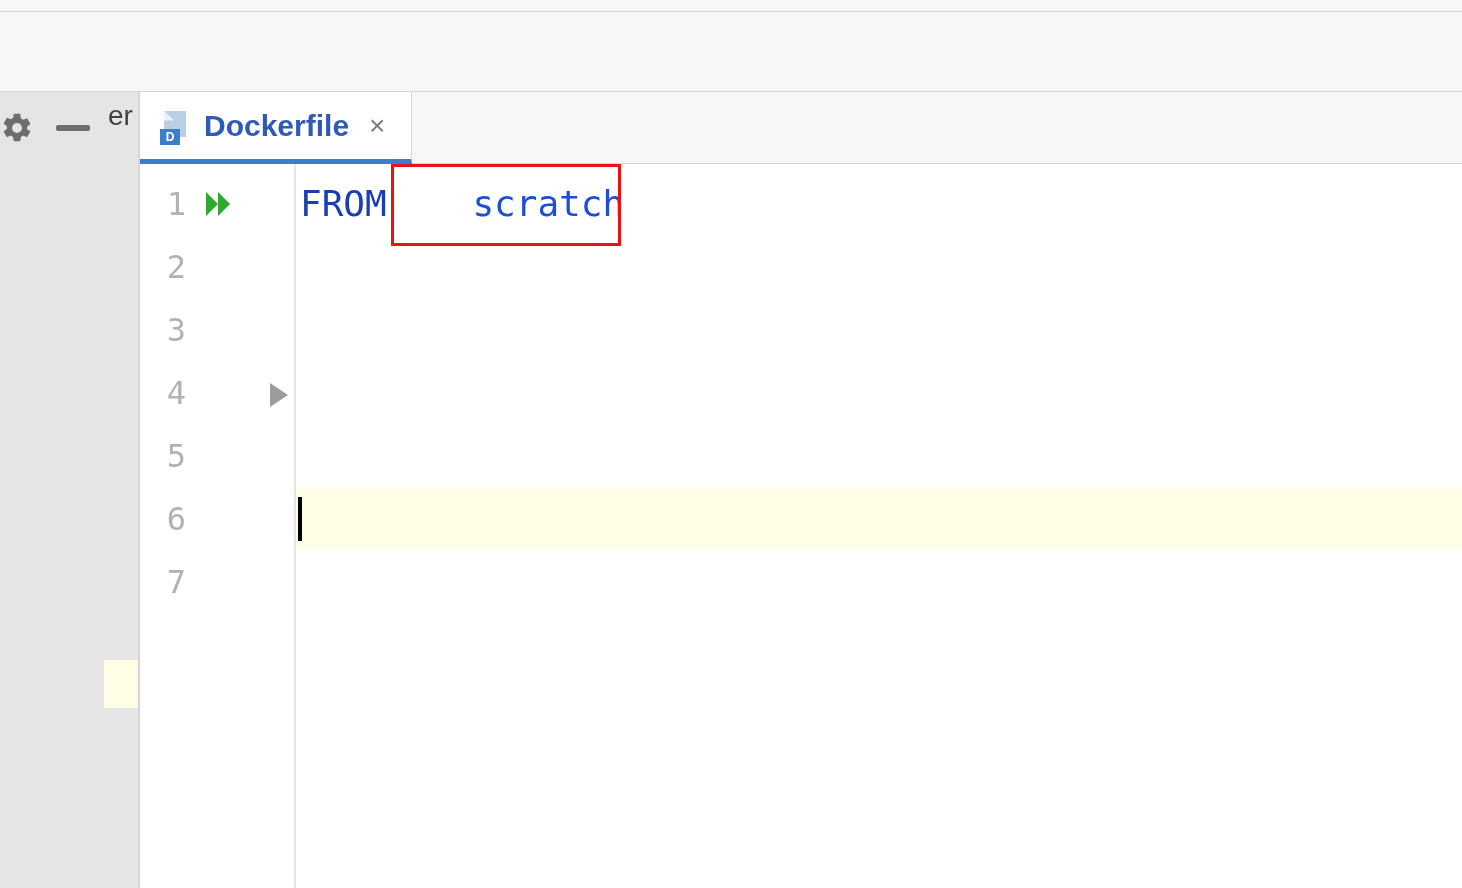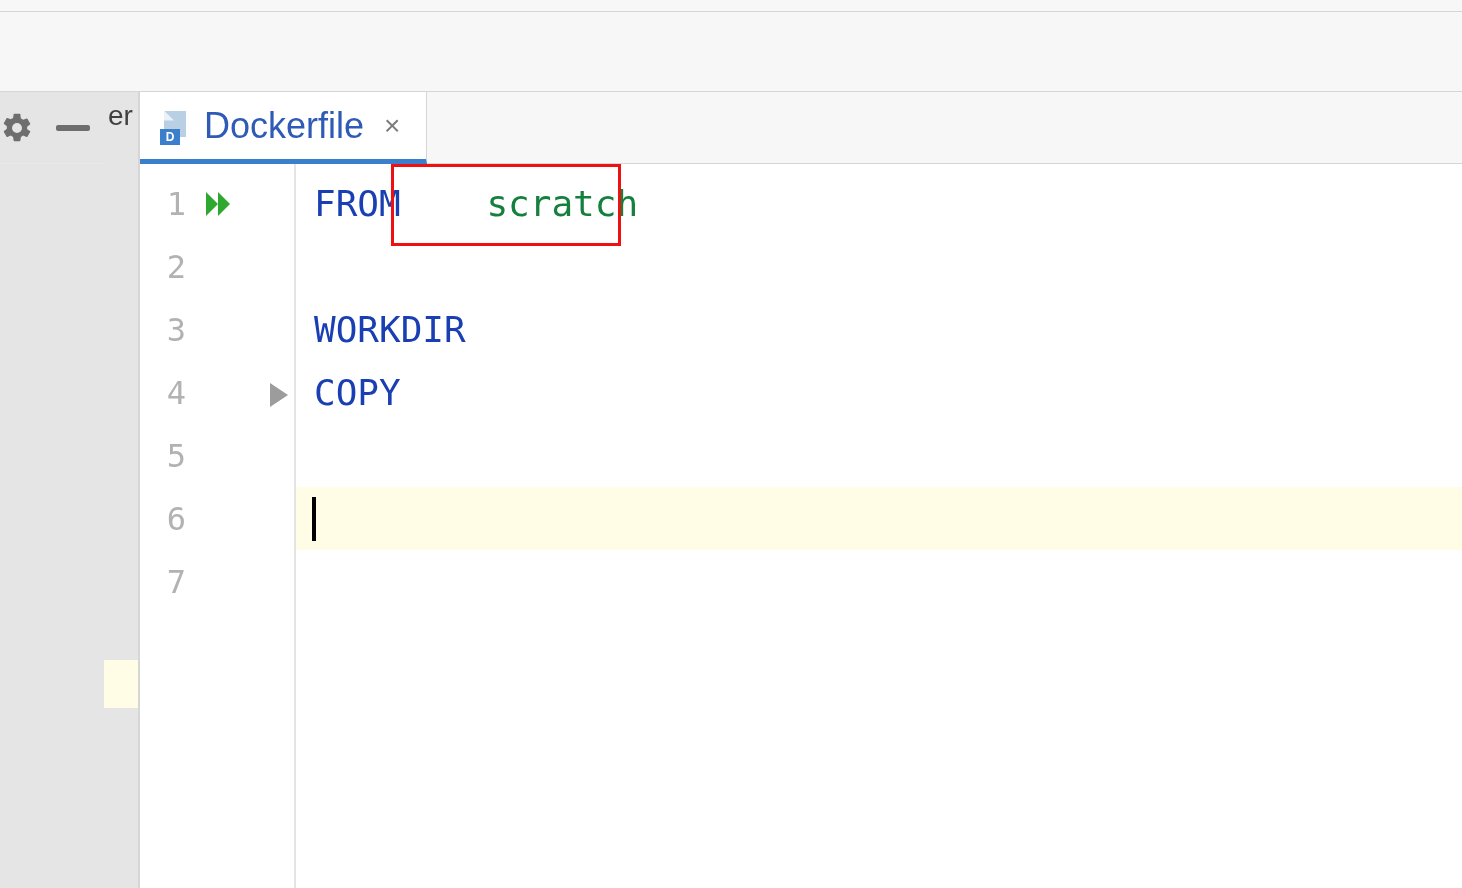--- a/index.html
+++ b/index.html
@@ -107,22 +107,23 @@
     .tab-icon .d-badge {
       position: absolute;
       left: 0; bottom: -4px;
       width: 20px; height: 16px;
       background: #3b7ecb;
       color: #fff;
       font: 700 12px/16px Arial;
       text-align: center;
     }
     .tab-label {
-      font-size: 36px;
+      font-size: 30px;
       color: #2f5bb7;
+      font-weight: bold;
     }
     .tab-close {
       font-size: 28px;
       color: #7c7c7c;
       padding: 0 6px;
       font-weight: 300;
     }
 
     
     .editor-body {
@@ -167,29 +168,29 @@
 
     .code-area {
       flex: 1;
       padding-top: 8px;
       position: relative;
       font: 36px/63px "Menlo", "Consolas", "DejaVu Sans Mono", monospace;
     }
     .code-line {
       height: 63px;
       white-space: pre;
-      padding-left: 18px;
+      padding-left: 4px;
       display: flex;
       align-items: center;
     }
     .code-line.current {
       background: #fffde6;
     }
     .kw { color: #1a3fb2; }
-    .pl { color: #15803d; margin-left: 32px; }
+    .pl { color: #1d4ed8; margin-left: 32px; }
     .str { color: #1b7f1b; }
     .op { color: #222; }
 
     .caret {
       display: inline-block;
       width: 4px;
       height: 44px;
       background: #000;
       vertical-align: middle;
       margin-left: -2px;
@@ -279,22 +280,22 @@
           <span class="num">6</span>
         </div>
         <div class="gutter-row">
           <span class="num">7</span>
         </div>
       </div>
 
       <div class="code-area">
         <div class="code-line"><span class="kw">FROM</span><span class="pl"> </span><span class="pl">scratch</span></div>
         <div class="code-line"></div>
-        <div class="code-line"><span class="kw">WORKDIR</span><span class="pl"> </span></div>
-        <div class="code-line"><span class="kw">COPY</span><span class="pl"> </span></div>
+        <div class="code-line"><span class="pl"> </span></div>
+        <div class="code-line"><span class="pl"> </span></div>
         <div class="code-line"></div>
         <div class="code-line current"><span class="caret"></span></div>
 
         <div class="anno-box" style="left:95px; top:0px; width:230px; height:82px;"></div>
       </div>
 
     </div>
   </div>
 
 </div>

